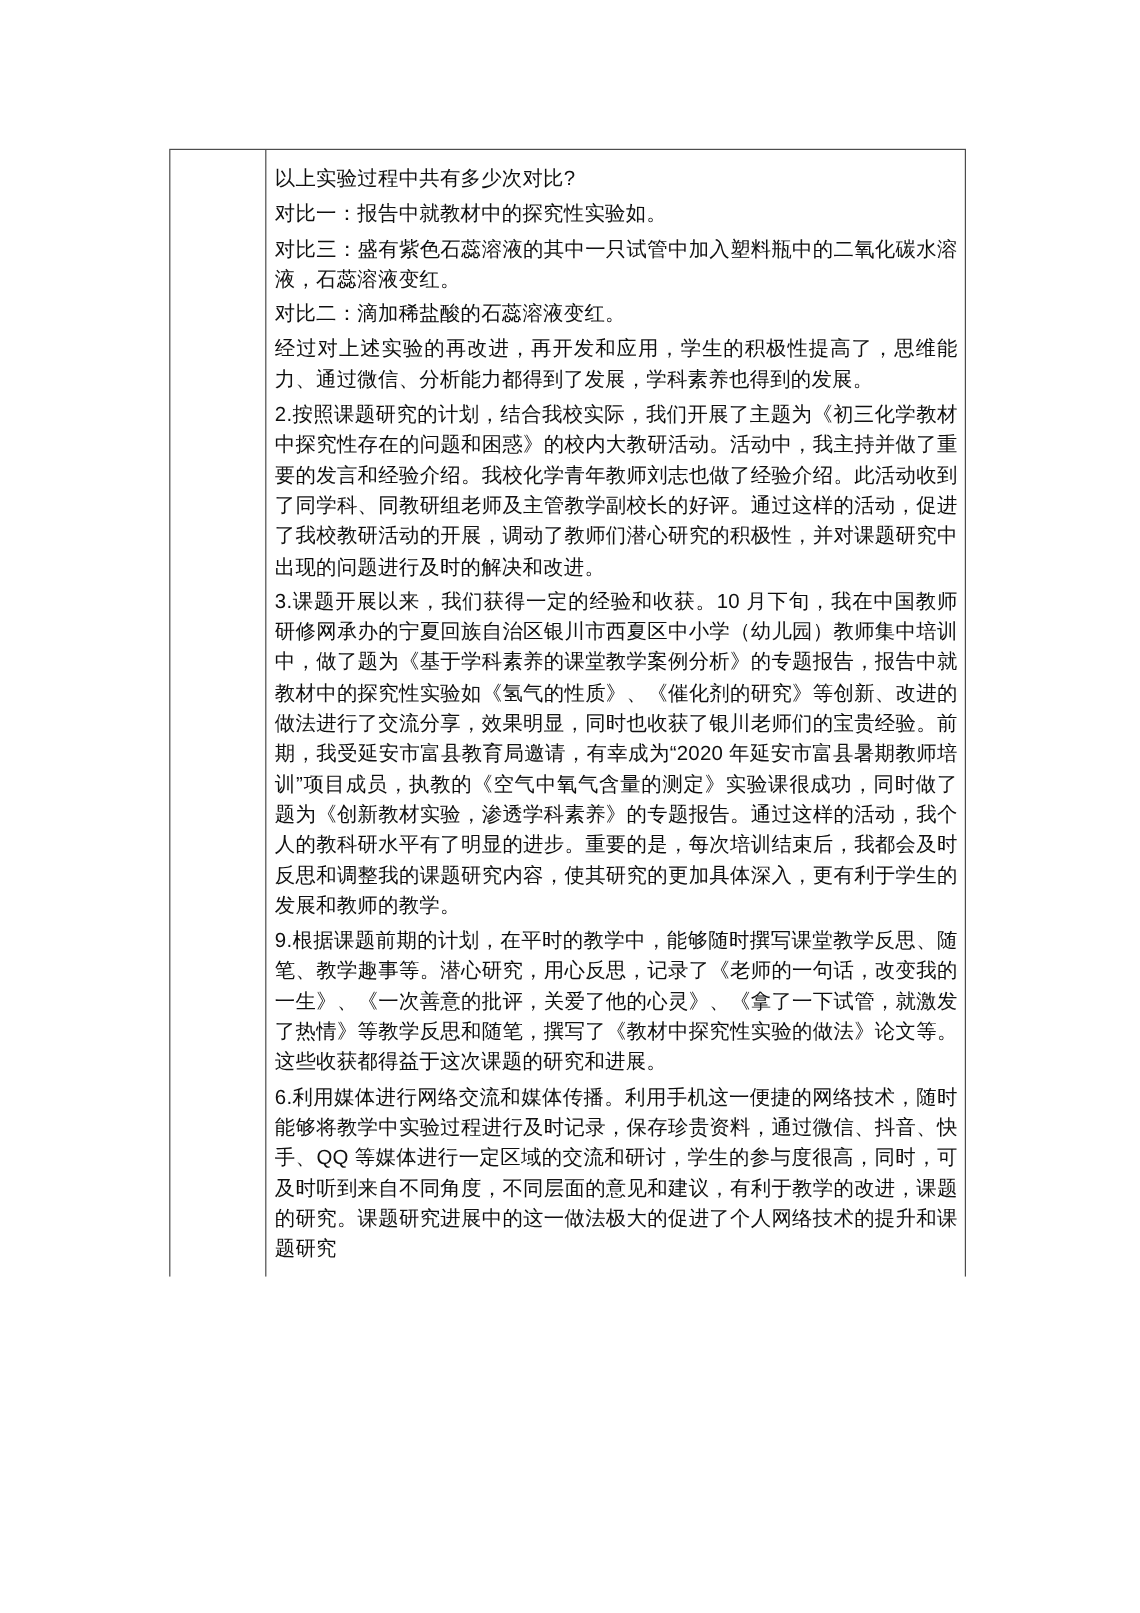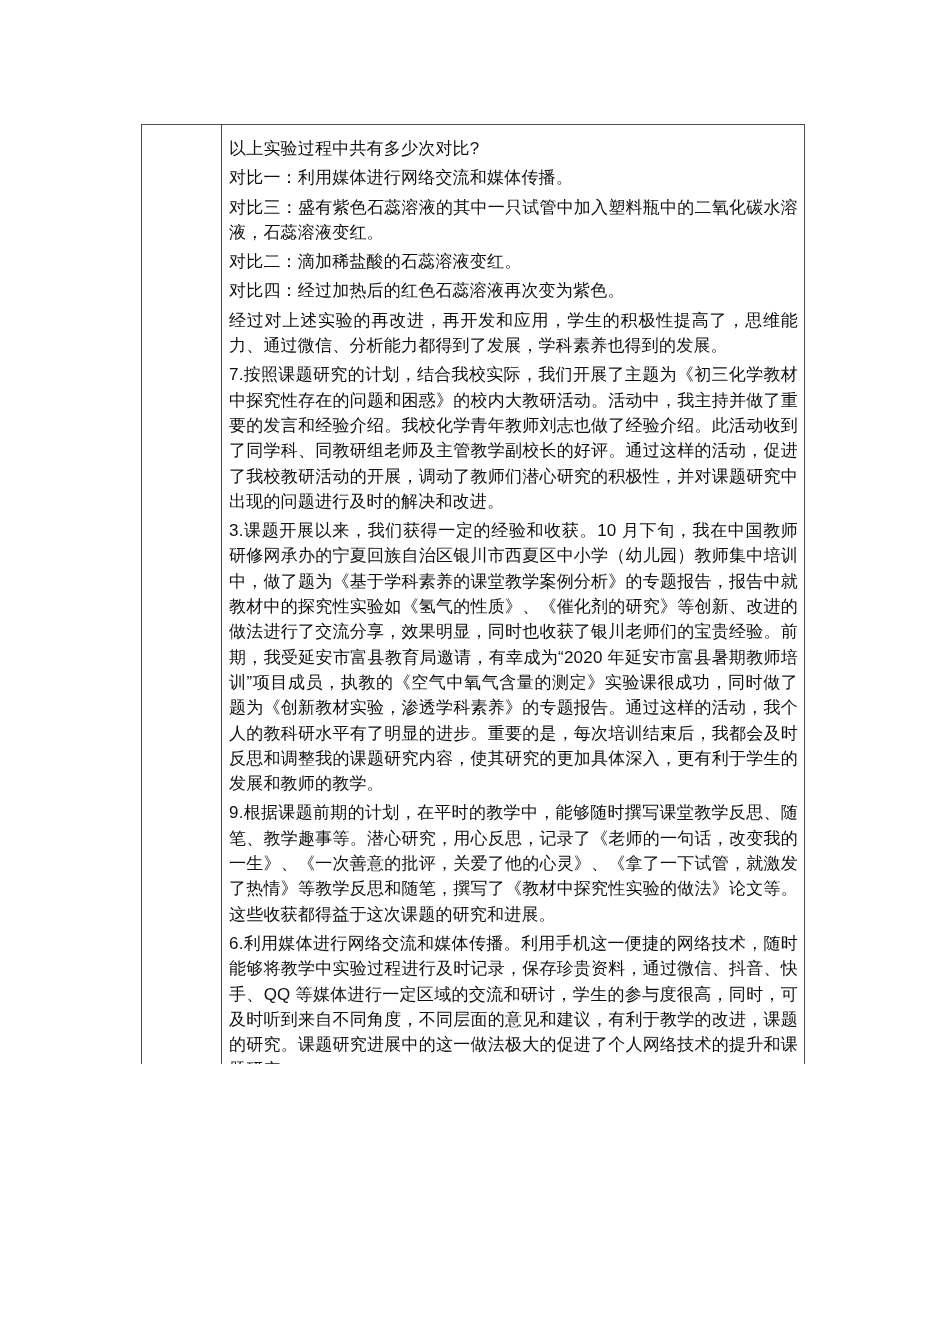--- a/index.html
+++ b/index.html
@@ -49,25 +49,24 @@
   }
 </style>
 </head>
 <body>
 
 <div class="page">
   <div class="doc-table">
     <div class="label-cell"></div>
     <div class="content-cell">
       <p>以上实验过程中共有多少次对比?</p>
-      <p>对比一：利用媒体进行网络交流和媒体传播。</p>
+      <p>对比一：报告中就教材中的探究性实验如。</p>
       <p>对比三：盛有紫色石蕊溶液的其中一只试管中加入塑料瓶中的二氧化碳水溶液，石蕊溶液变红。</p>
       <p>对比二：滴加稀盐酸的石蕊溶液变红。</p>
-      <p>对比四：经过加热后的红色石蕊溶液再次变为紫色。</p>
       <p>经过对上述实验的再改进，再开发和应用，学生的积极性提高了，思维能力、通过微信、分析能力都得到了发展，学科素养也得到的发展。</p>
-      <p>7.按照课题研究的计划，结合我校实际，我们开展了主题为《初三化学教材中探究性存在的问题和困惑》的校内大教研活动。活动中，我主持并做了重要的发言和经验介绍。我校化学青年教师刘志也做了经验介绍。此活动收到了同学科、同教研组老师及主管教学副校长的好评。通过这样的活动，促进了我校教研活动的开展，调动了教师们潜心研究的积极性，并对课题研究中出现的问题进行及时的解决和改进。</p>
+      <p>2.按照课题研究的计划，结合我校实际，我们开展了主题为《初三化学教材中探究性存在的问题和困惑》的校内大教研活动。活动中，我主持并做了重要的发言和经验介绍。我校化学青年教师刘志也做了经验介绍。此活动收到了同学科、同教研组老师及主管教学副校长的好评。通过这样的活动，促进了我校教研活动的开展，调动了教师们潜心研究的积极性，并对课题研究中出现的问题进行及时的解决和改进。</p>
       <p>3.课题开展以来，我们获得一定的经验和收获。10 月下旬，我在中国教师研修网承办的宁夏回族自治区银川市西夏区中小学（幼儿园）教师集中培训中，做了题为《基于学科素养的课堂教学案例分析》的专题报告，报告中就教材中的探究性实验如《氢气的性质》、《催化剂的研究》等创新、改进的做法进行了交流分享，效果明显，同时也收获了银川老师们的宝贵经验。前期，我受延安市富县教育局邀请，有幸成为“2020 年延安市富县暑期教师培训”项目成员，执教的《空气中氧气含量的测定》实验课很成功，同时做了题为《创新教材实验，渗透学科素养》的专题报告。通过这样的活动，我个人的教科研水平有了明显的进步。重要的是，每次培训结束后，我都会及时反思和调整我的课题研究内容，使其研究的更加具体深入，更有利于学生的发展和教师的教学。</p>
       <p>9.根据课题前期的计划，在平时的教学中，能够随时撰写课堂教学反思、随笔、教学趣事等。潜心研究，用心反思，记录了《老师的一句话，改变我的一生》、《一次善意的批评，关爱了他的心灵》、《拿了一下试管，就激发了热情》等教学反思和随笔，撰写了《教材中探究性实验的做法》论文等。这些收获都得益于这次课题的研究和进展。</p>
       <p>6.利用媒体进行网络交流和媒体传播。利用手机这一便捷的网络技术，随时能够将教学中实验过程进行及时记录，保存珍贵资料，通过微信、抖音、快手、QQ 等媒体进行一定区域的交流和研讨，学生的参与度很高，同时，可及时听到来自不同角度，不同层面的意见和建议，有利于教学的改进，课题的研究。课题研究进展中的这一做法极大的促进了个人网络技术的提升和课题研究</p>
       <p></p>
     </div>
   </div>
 </div>
 
 </body></html>

